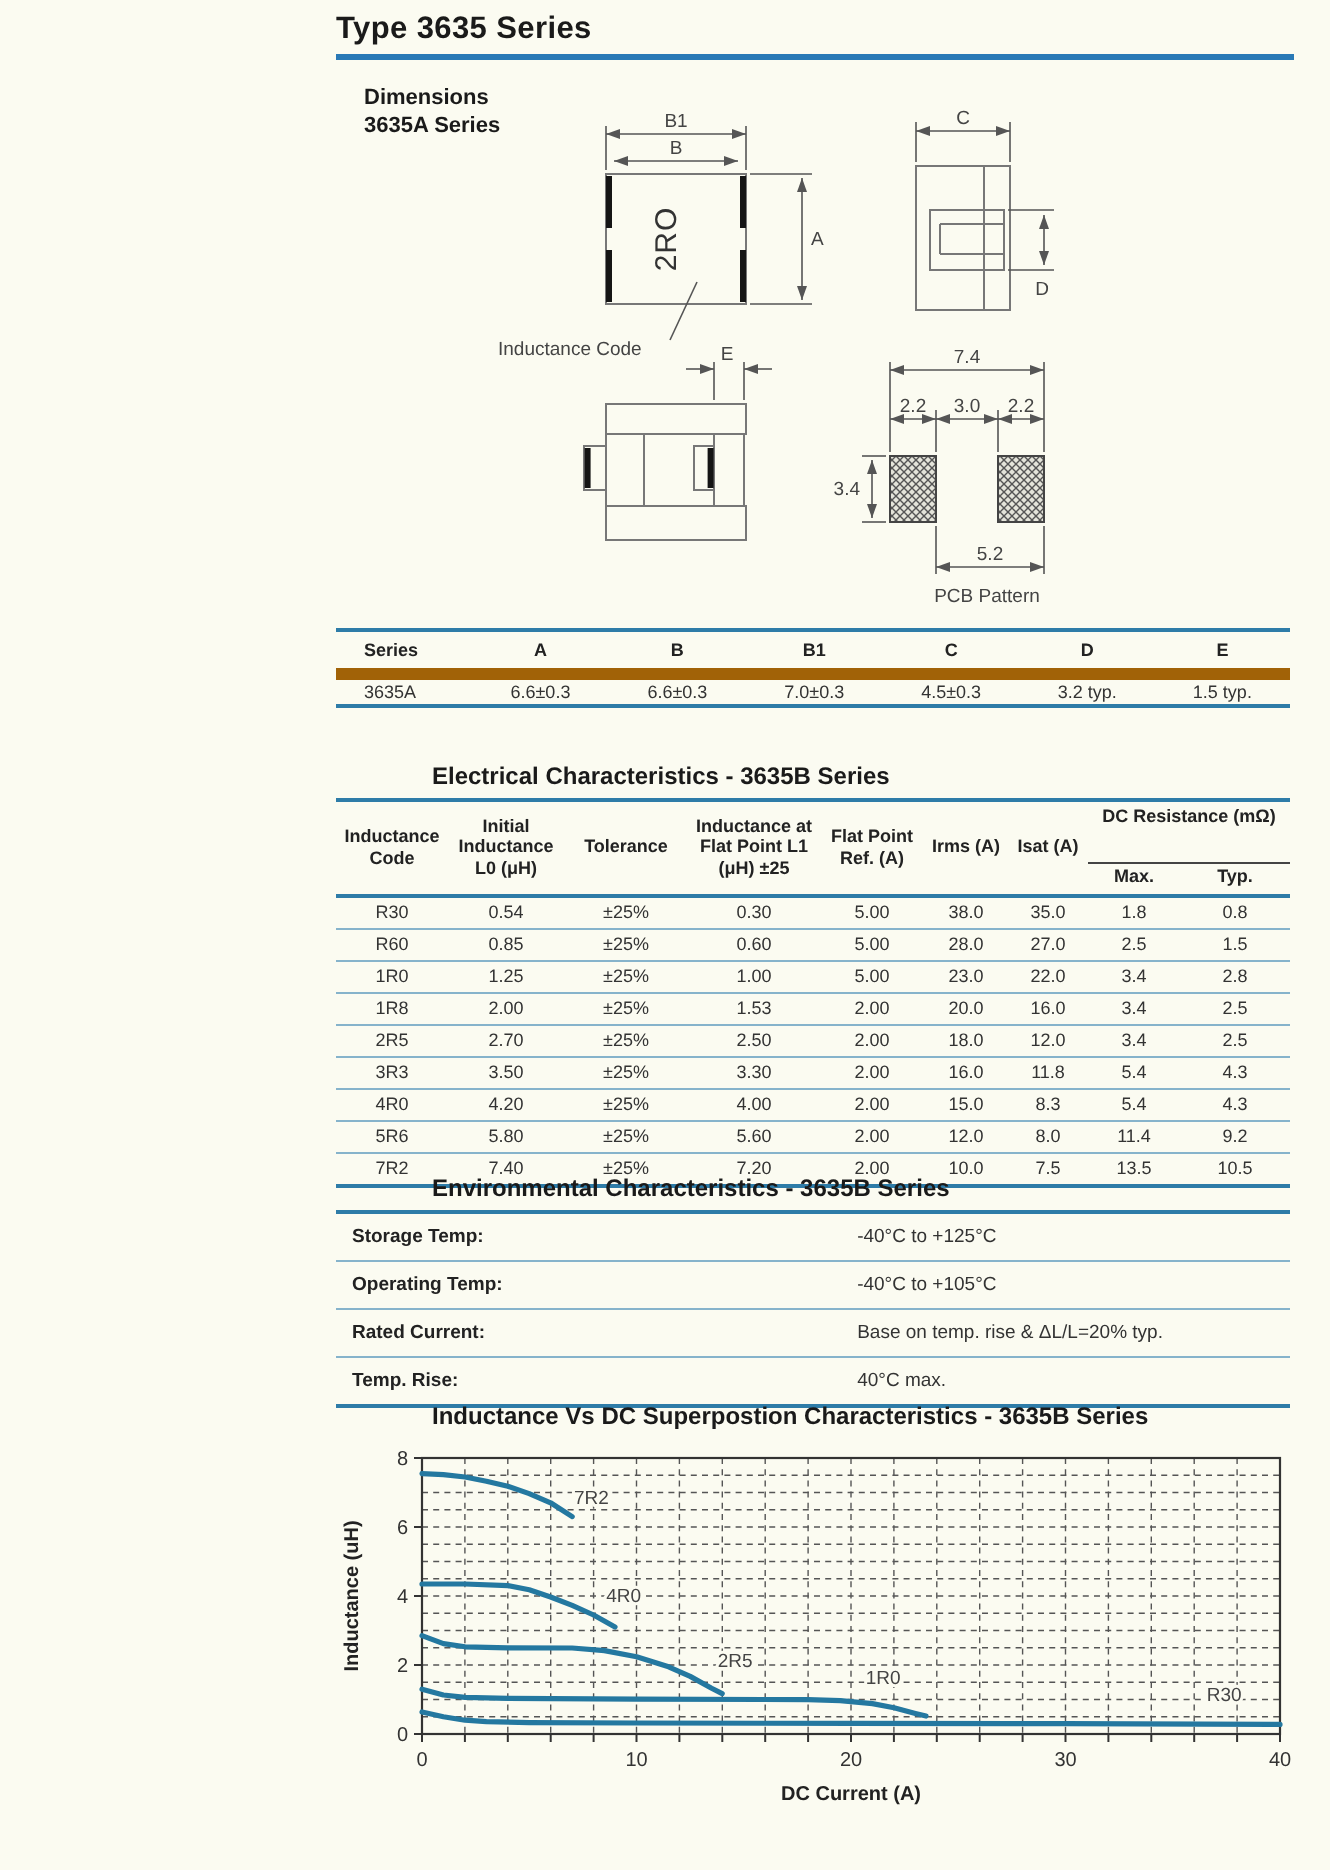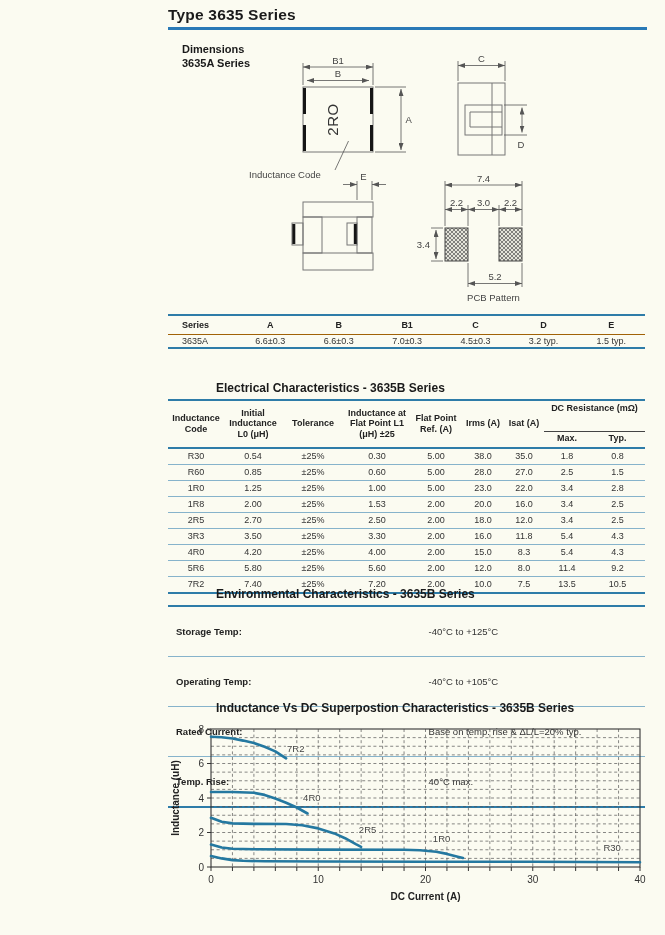--- a/index.html
+++ b/index.html
@@ -23,34 +23,34 @@
   .inl{stroke:#777;stroke-width:1;fill:none;}
   .term{stroke:#151515;stroke-width:3;}
   .dim{stroke:#555;stroke-width:0.8;fill:none;}
   .dtxt{font-size:9.5px;fill:#444;}
   .code-txt{font-size:15px;fill:#333;letter-spacing:0.5px;}
   .pad{fill:url(#hatch);stroke:#444;stroke-width:1;}
 
   
   table{border-collapse:collapse;width:100%;}
   .dim-table{font-size:9px;border-top:2px solid #2e7ca8;border-bottom:2px solid #2e7ca8;}
-  .dim-table th{font-weight:bold;color:#222;border-bottom:1px solid #a16207;padding:4px 2px;text-align:center;}
+  .dim-table th{font-weight:bold;color:#222;border-bottom:6px solid #a16207;padding:4px 2px;text-align:center;}
   .dim-table td{padding:1px 2px;text-align:center;}
   .dim-table th:first-of-type,.dim-table td:first-of-type{text-align:left;padding-left:14px;width:52px;}
 
   .elec-table{font-size:9px;border-top:2px solid #2e7ca8;border-bottom:2px solid #2e7ca8;}
   .elec-table thead{border-bottom:2px solid #2e7ca8;}
   .elec-table thead th{font-weight:bold;color:#222;text-align:center;vertical-align:middle;padding:2px 1px;line-height:1.22;}
   .elec-table th.grp{border-bottom:1px solid #444;padding-bottom:17px;}
   .elec-table th.sub{padding:1px 1px 3px;}
   .elec-table tbody td{text-align:center;padding:2.5px 1px;border-top:1px solid #86b3cb;}
   .elec-table tbody tr:first-of-type td{border-top:none;}
 
   .env-table{font-size:9.5px;border-top:2px solid #2e7ca8;border-bottom:2px solid #2e7ca8;}
-  .env-table td{padding:19px 3px;border-bottom:1px solid #86b3cb;}
+  .env-table td{padding:6px 3px;border-bottom:1px solid #86b3cb;}
   .env-table tr:last-of-type td{border-bottom:none;}
   .env-table td.env-label{font-weight:bold;color:#222;width:54%;padding-left:8px;}
 
   
   .grid{stroke:#555;stroke-width:0.7;stroke-dasharray:3 2.6;}
   .frame{fill:none;stroke:#333;stroke-width:1.1;}
   .tick{stroke:#333;stroke-width:1;}
   .ticklab{font-size:10px;fill:#333;}
   .curve{fill:none;stroke:#2478a0;stroke-width:2.6;stroke-linejoin:round;stroke-linecap:round;}
   .serlab{font-size:9.5px;fill:#444;paint-order:stroke;stroke:#fbfbf1;stroke-width:3px;}

